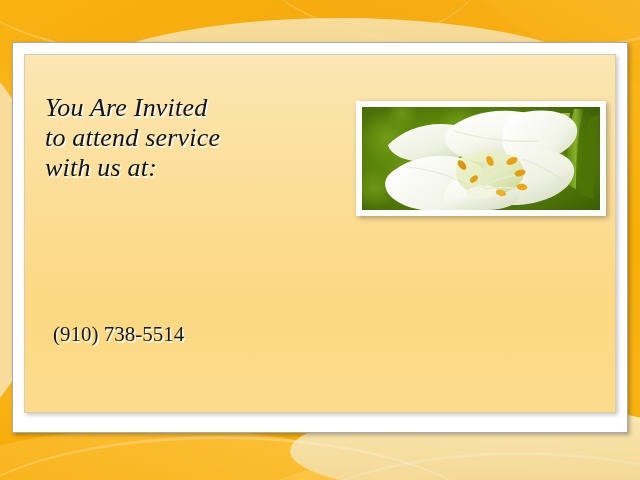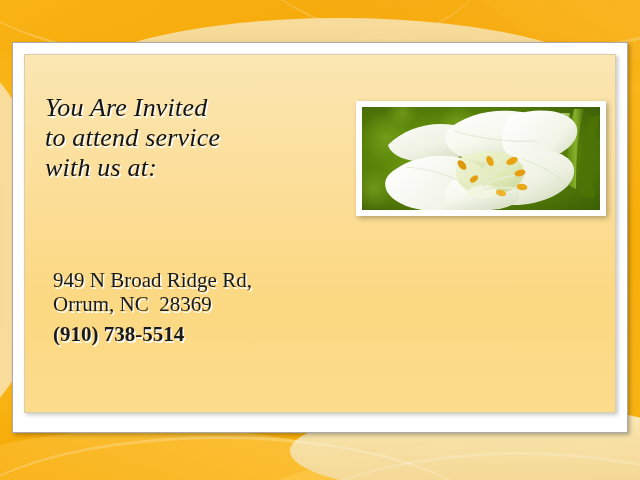--- a/index.html
+++ b/index.html
@@ -188,21 +188,20 @@
 
   .phone {
     position: absolute;
     left: 28px;
     top: 267px;
     font-size: 21px;
     line-height: 24px;
     color: #1a1a1a;
     text-shadow: 1.5px 1.5px 0 rgba(255,255,255,.95);
     white-space: nowrap;
-    font-weight: bold;
   }
 
   
   #photo-frame {
     position: absolute;
     left: 331px;
     top: 46px;
     width: 250px;
     height: 115px;
     background: #ffffff;
@@ -242,22 +241,20 @@
 
   <div id="card-frame"></div>
 
   <div id="panel">
 
     <div class="headline">You Are Invited
 to attend service
 with us at:</div>
 
 
-    <div class="address">949 N Broad Ridge Rd,
-Orrum, NC  28369</div>
 
     <div class="phone">(910) 738-5514</div>
 
     <div id="photo-frame">
       <div id="photo">
         <svg viewBox="0 0 238 103" preserveAspectRatio="none" aria-hidden="true">
           <defs>
             <radialGradient id="bgGreen" cx="42%" cy="48%" r="78%">
               <stop offset="0%" stop-color="#6f9b12"></stop>
               <stop offset="45%" stop-color="#5c8709"></stop>

